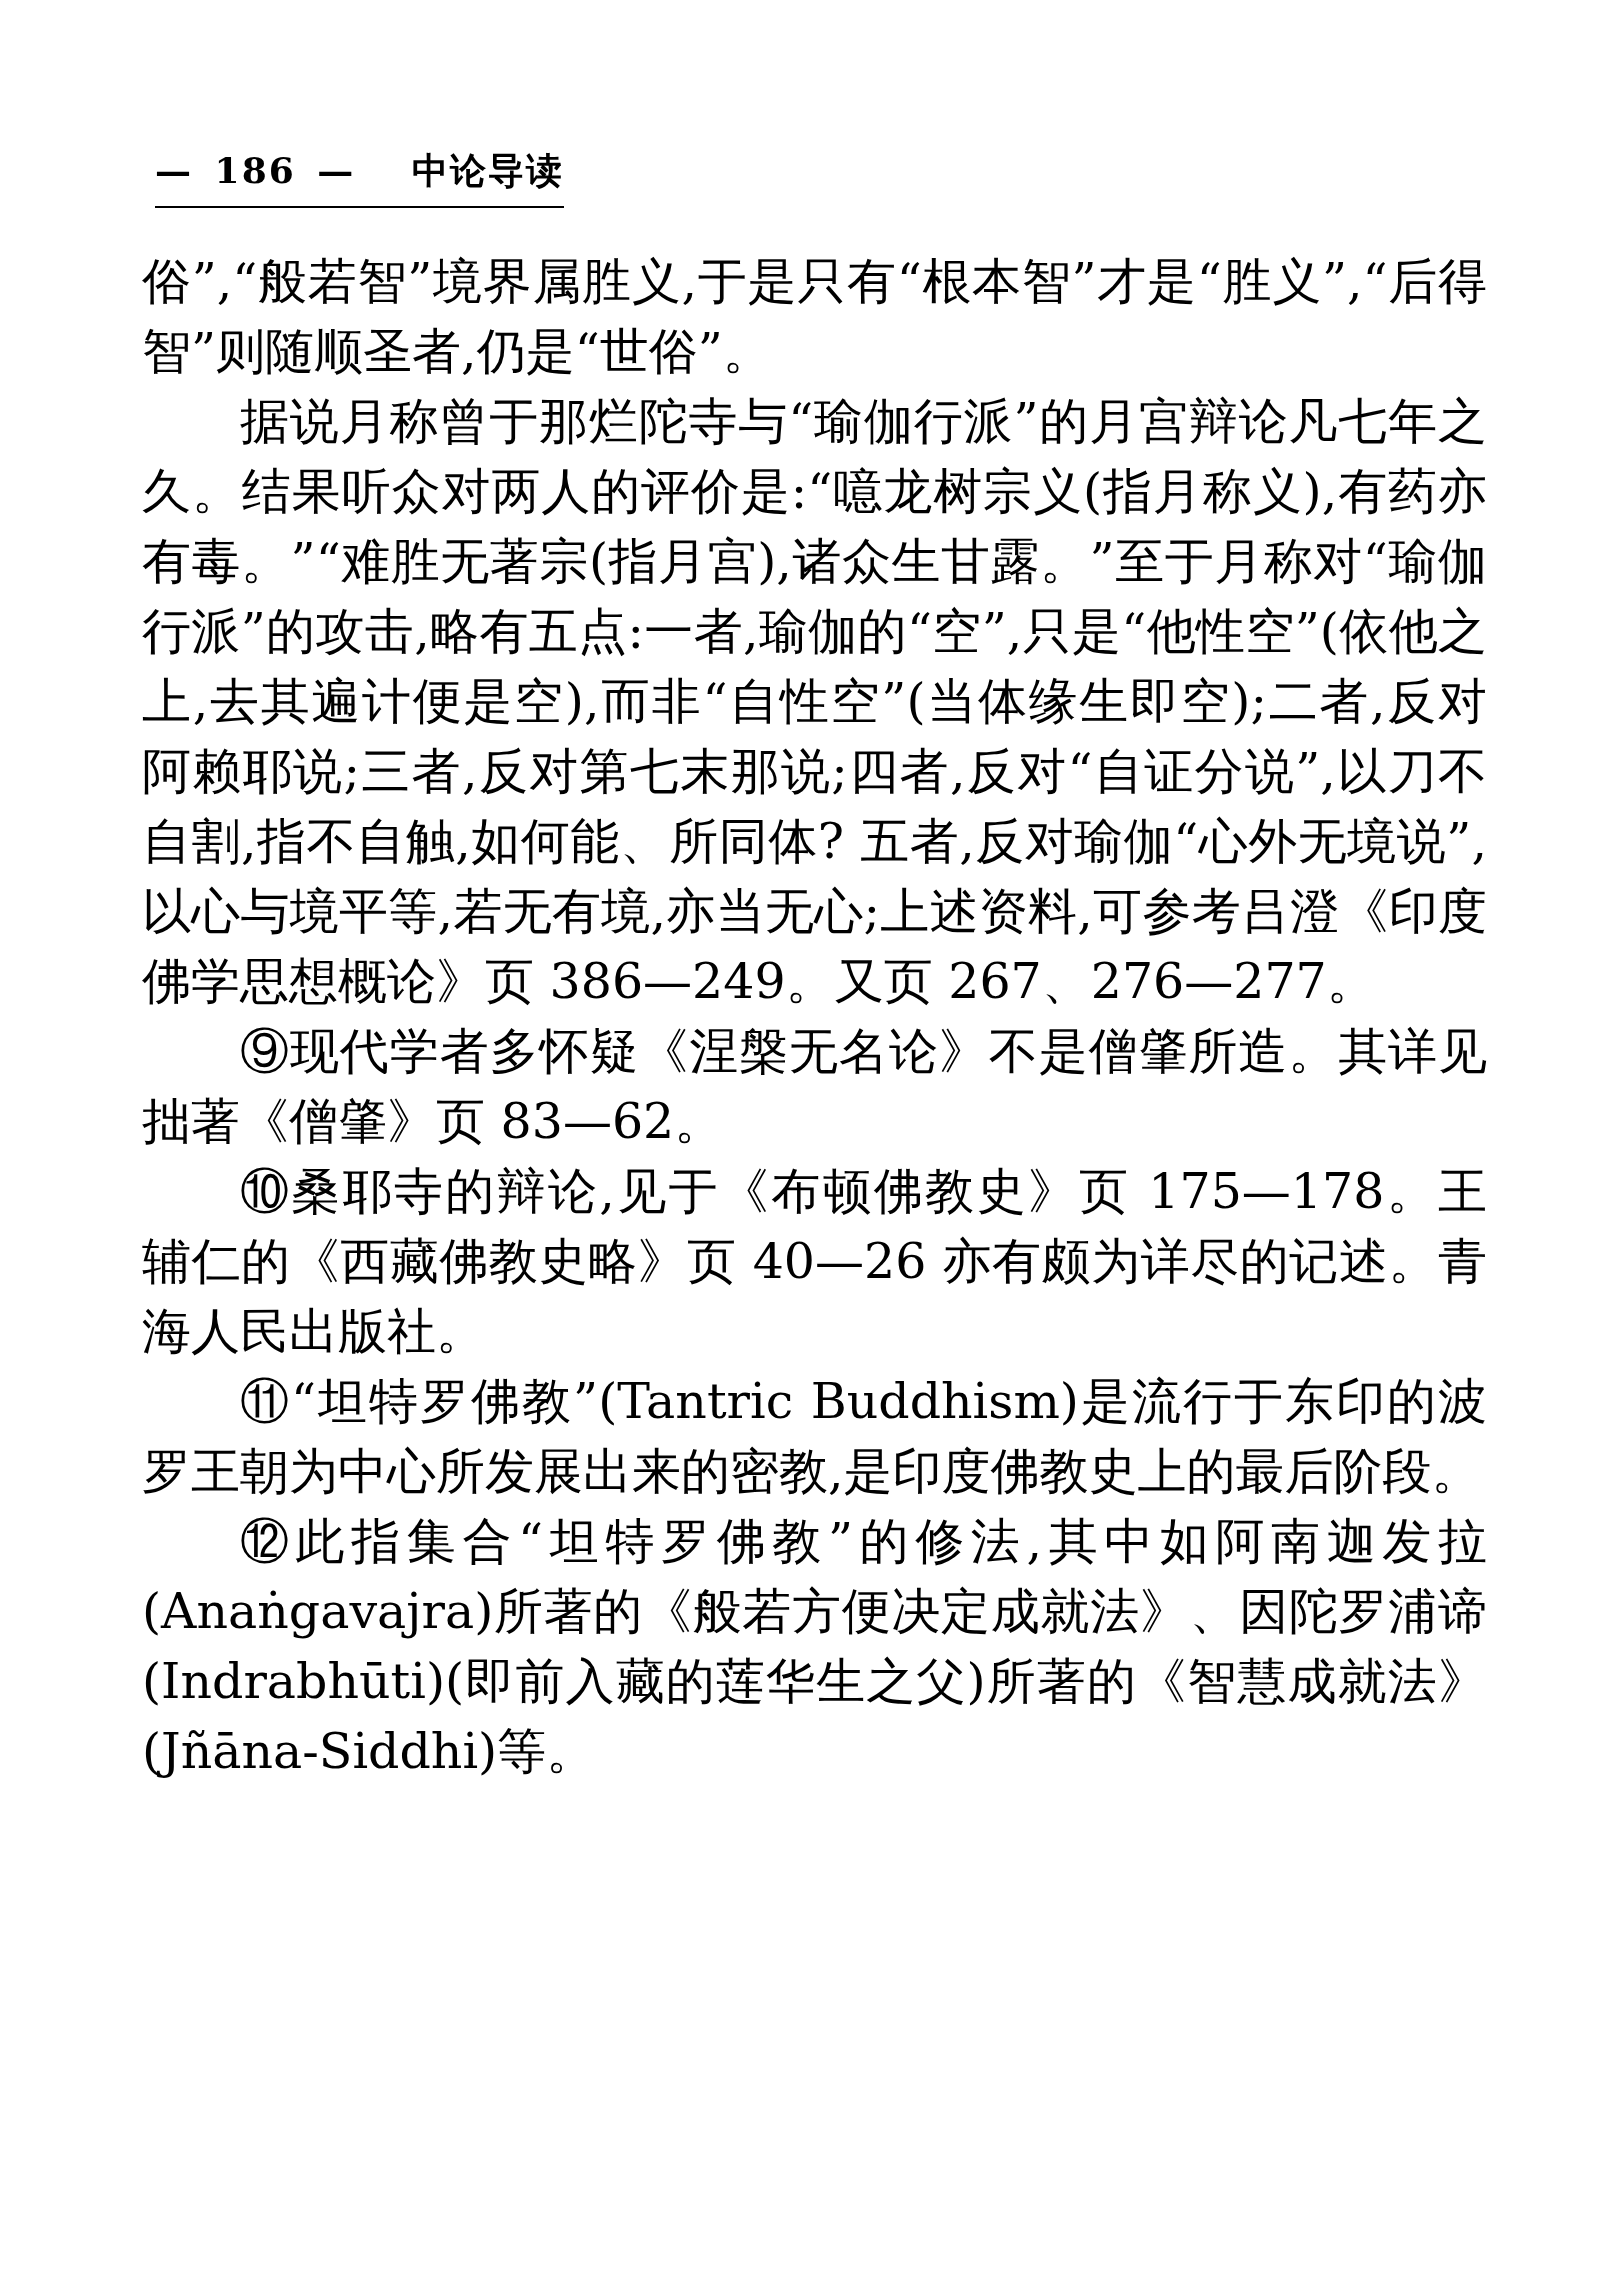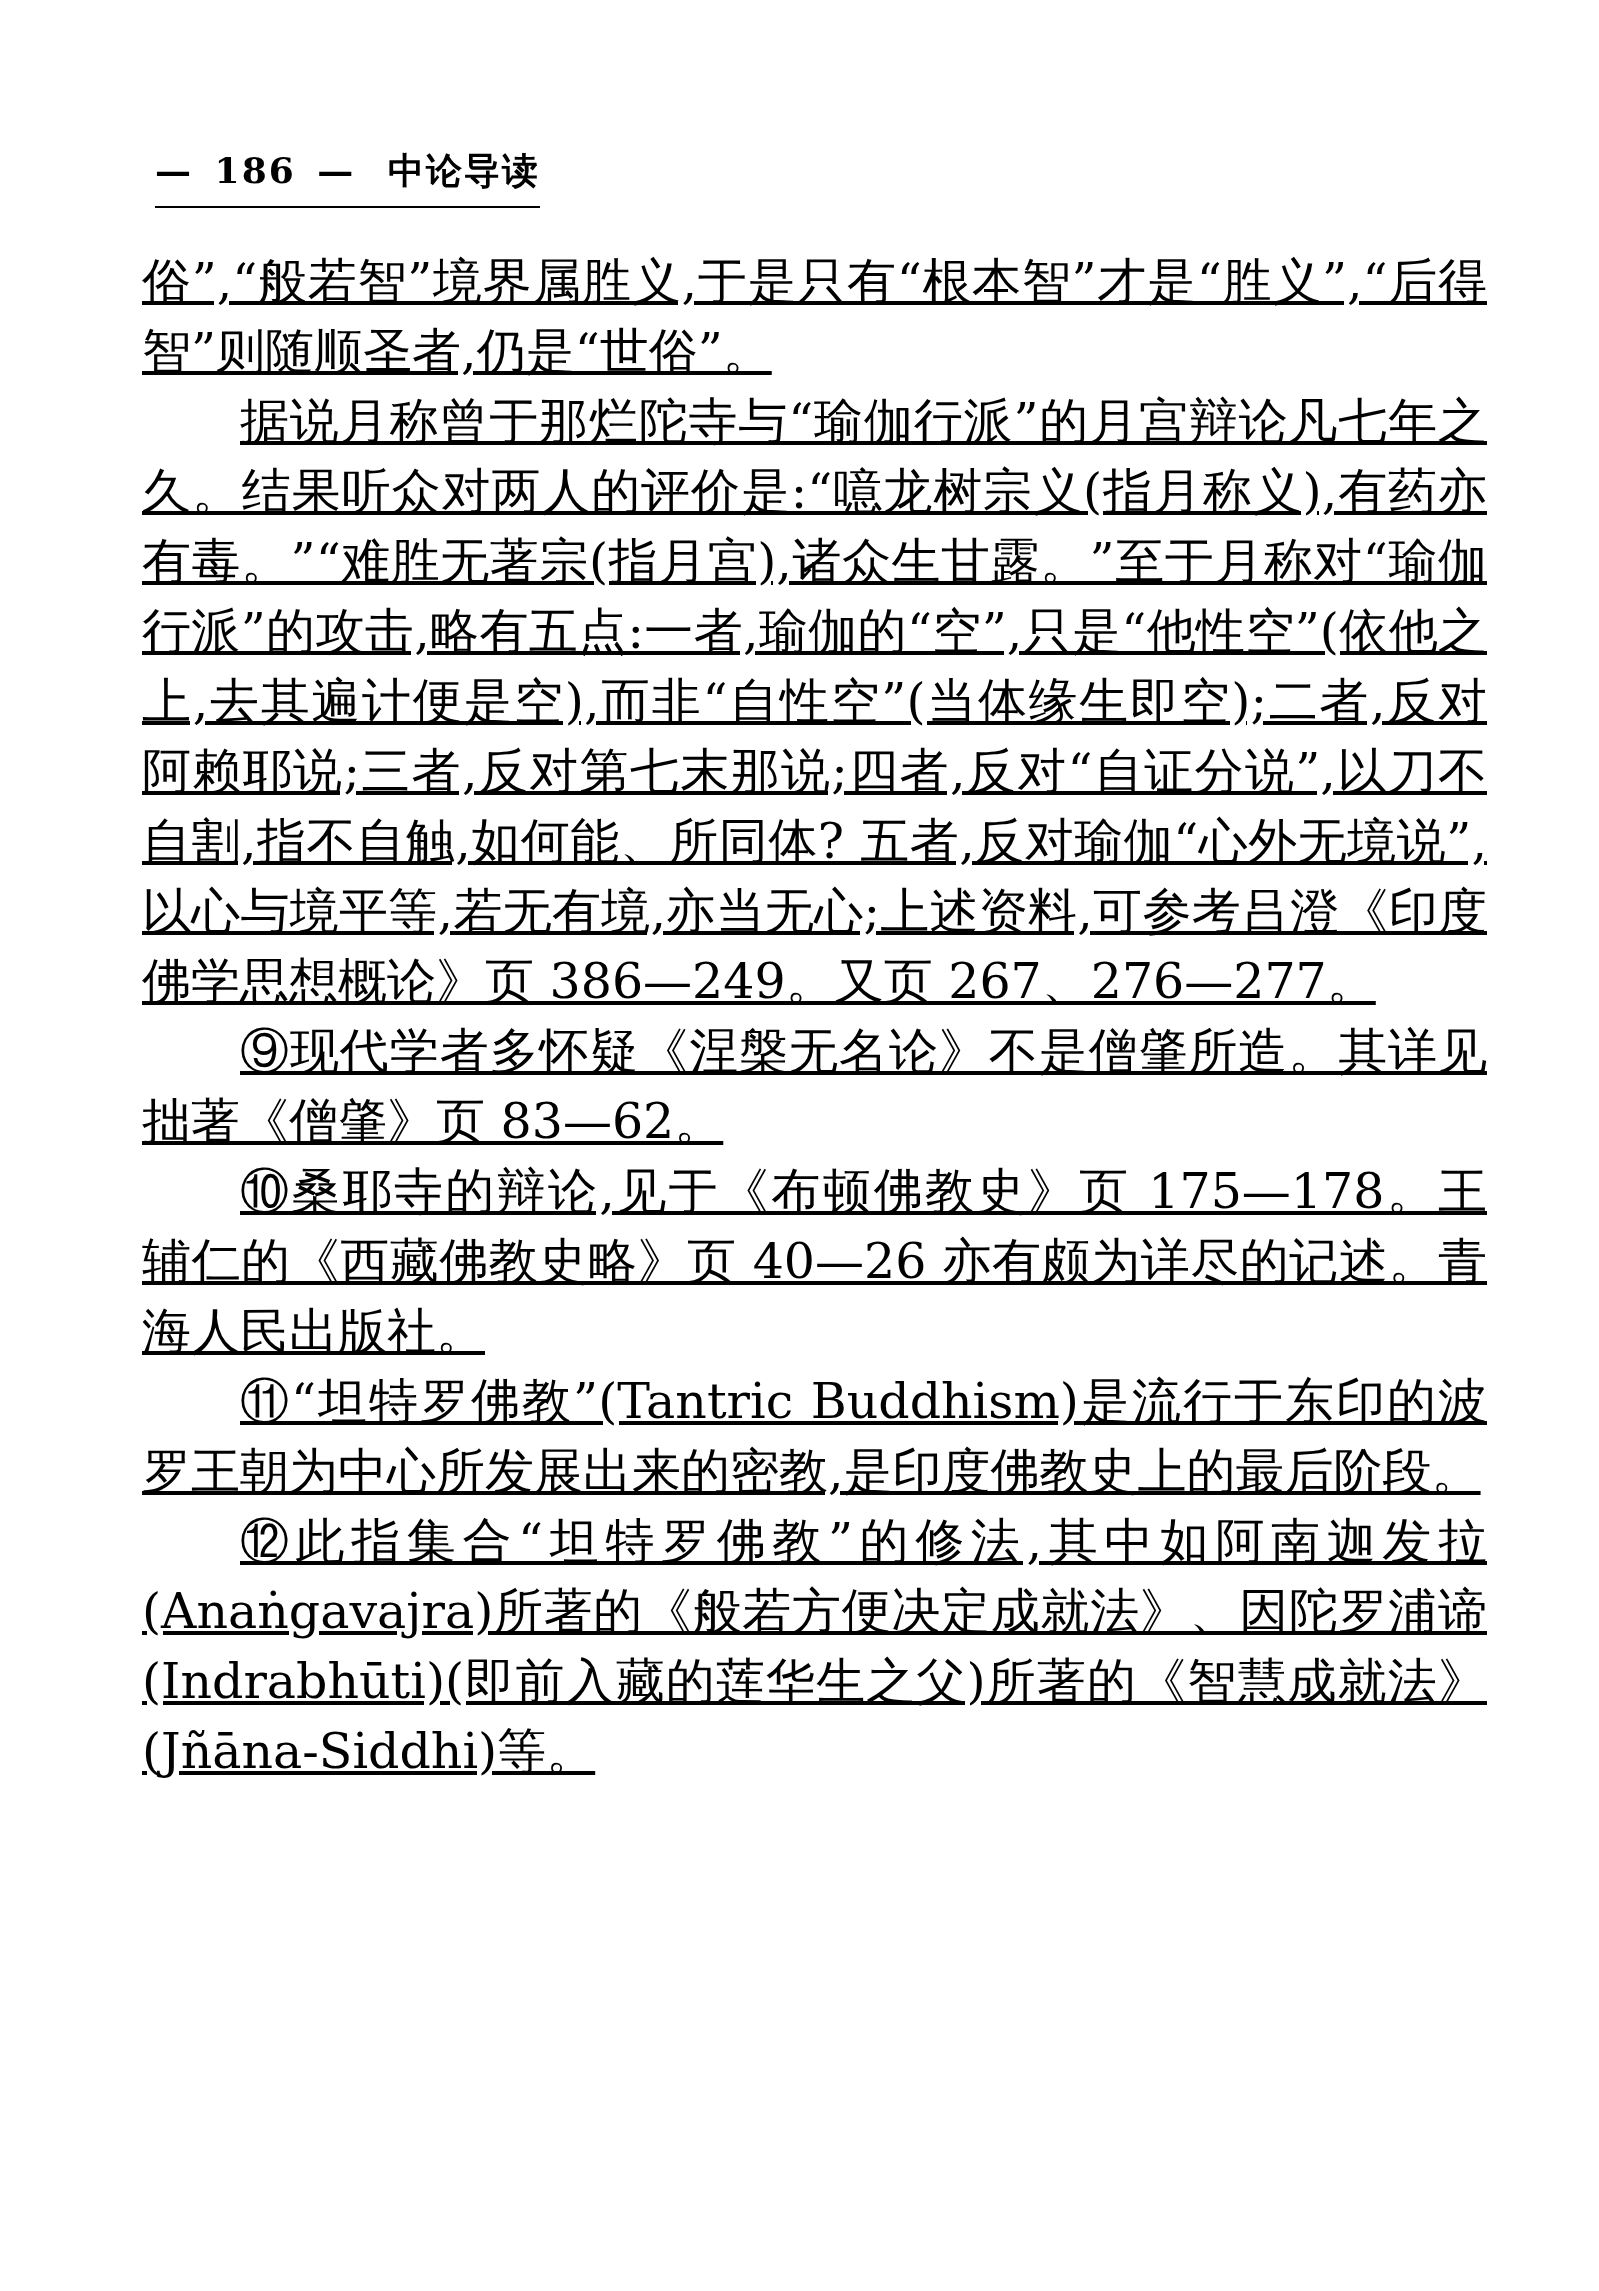--- a/index.html
+++ b/index.html
@@ -26,32 +26,31 @@
     align-items: baseline;
     gap: 21.6px;
     font-size: 36px;
     font-weight: 600;
     letter-spacing: 2px;
     padding-bottom: 9.8px;
     border-bottom: 2.9px solid #000000;
     white-space: nowrap;
   }
   .running-head .title-gap {
-    margin-left: 11px;
+    margin-left: 35px;
   }
   .page-body {
     position: absolute;
     top: 247px;
     left: 142px;
     width: 1345px;
     font-size: 49px;
     line-height: 70px;
     text-align: justify;
     text-justify: inter-ideograph;
-    text-decoration: underline;
   }
   .para {
     margin: 0;
     padding: 0;
   }
   .para.indent {
     text-indent: 2em;
   }
   .para.no-indent {
     text-indent: 0;

